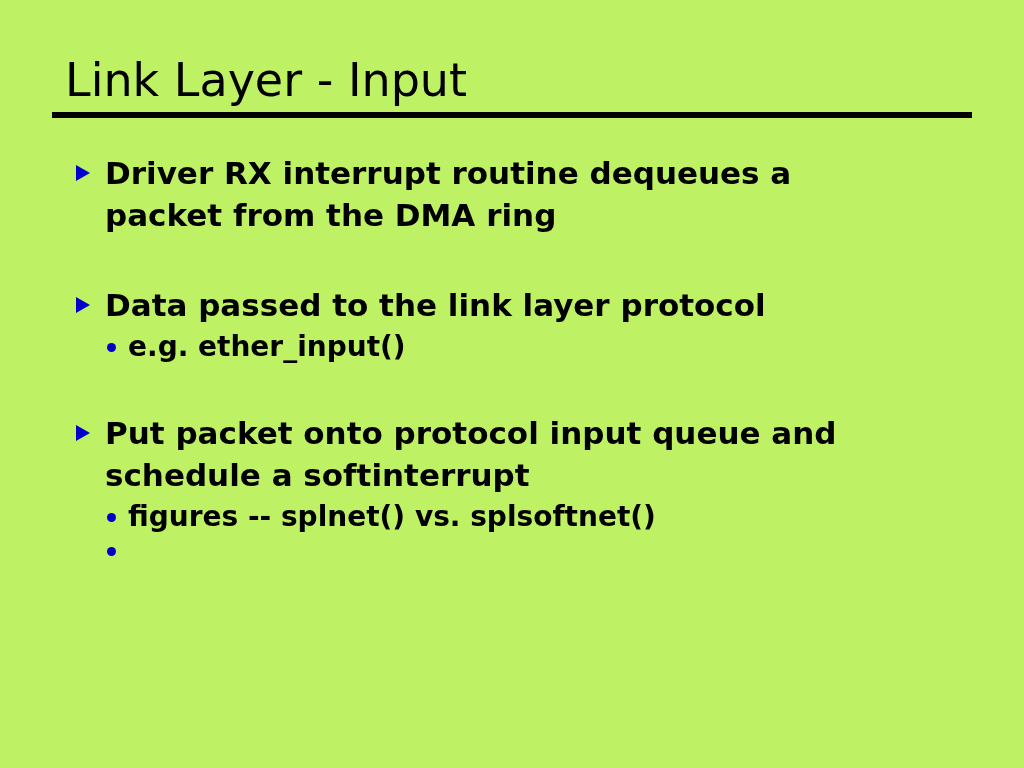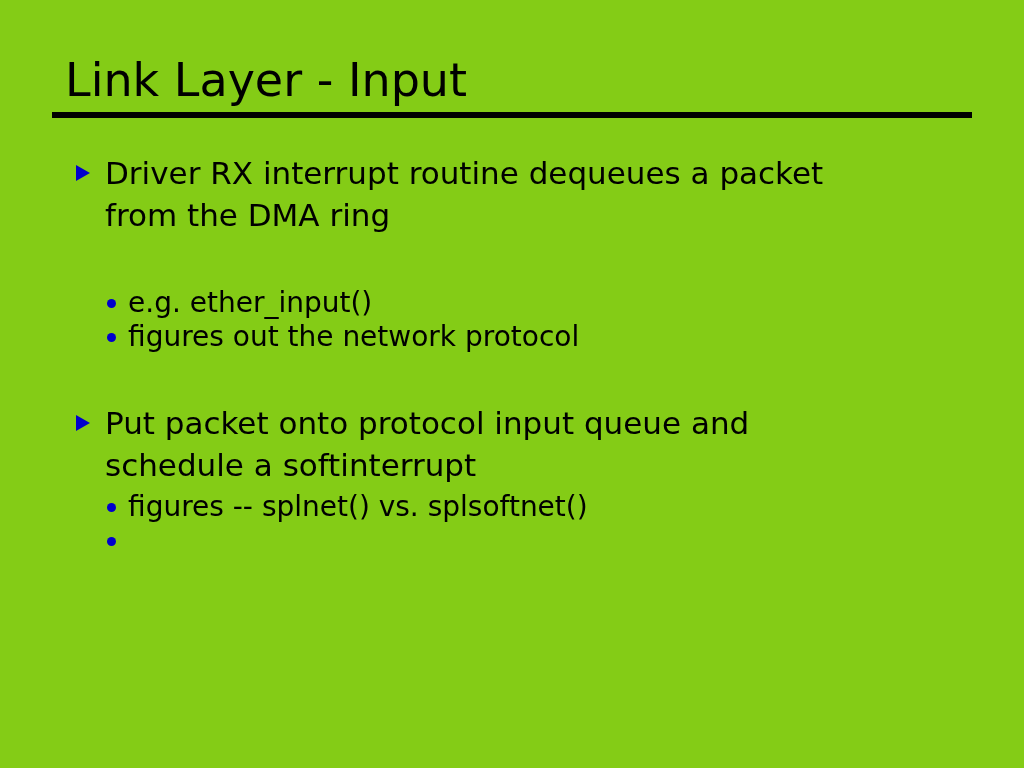--- a/index.html
+++ b/index.html
@@ -11,21 +11,21 @@
     height: 768px;
     background: #ffffff;
     font-family: "DejaVu Sans", sans-serif;
     overflow: hidden;
   }
 
   .slide {
     position: relative;
     width: 1024px;
     height: 768px;
-    background: #84cc16;
+    background: #bef264;
   }
 
   
   .title-block {
     position: absolute;
     left: 52px;
     top: 52px;
     width: 920px;
   }
   .slide-title {
@@ -47,20 +47,21 @@
   
   .body-block {
     position: absolute;
     left: 64px;
     top: 152px;
     width: 900px;
   }
 
   .bullet-group {
     margin-bottom: 18px;
+    font-weight: bold;
   }
   .bullet-group:last-child {
     margin-bottom: 0;
   }
 
   .l1 {
     position: relative;
     padding-left: 41px;
     font-size: 31px;
     line-height: 42px;
@@ -118,28 +119,28 @@
     <div class="bullet-group">
       <div class="l1">
         <span class="marker"></span>
         <span class="text">Driver RX interrupt routine dequeues a packet from the DMA ring</span>
       </div>
     </div>
 
     <div class="gap-md"></div>
 
     <div class="bullet-group">
+      <div class="l1">
+        <span class="marker"></span>
+        <span class="text">Data passed to the link layer protocol</span>
+      </div>
       <div class="l2-list">
         <div class="l2">
           <span class="marker"></span>
           <span>e.g. ether_input()</span>
-        </div>
-        <div class="l2">
-          <span class="marker"></span>
-          <span>figures out the network protocol</span>
         </div>
       </div>
     </div>
 
     <div class="gap-md"></div>
 
     <div class="bullet-group">
       <div class="l1">
         <span class="marker"></span>
         <span class="text">Put packet onto protocol input queue and schedule a softinterrupt</span>

